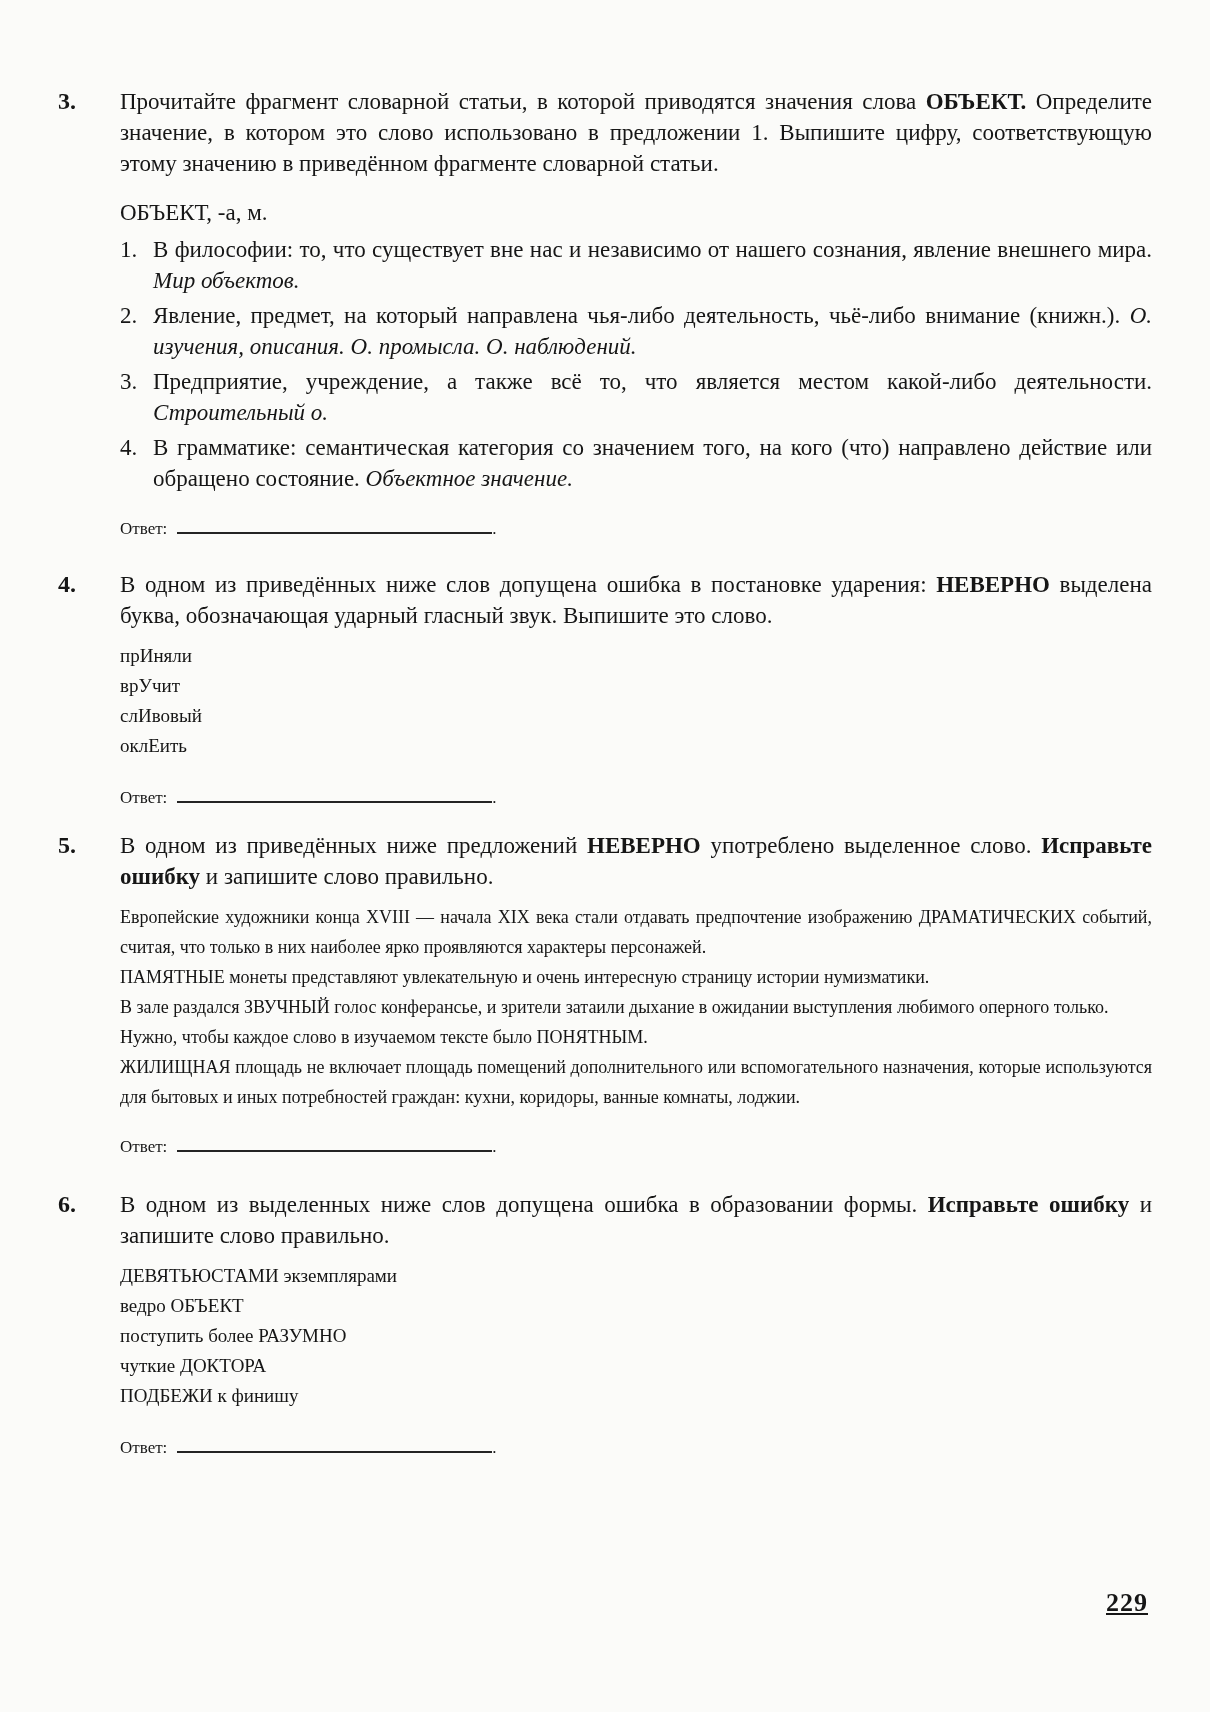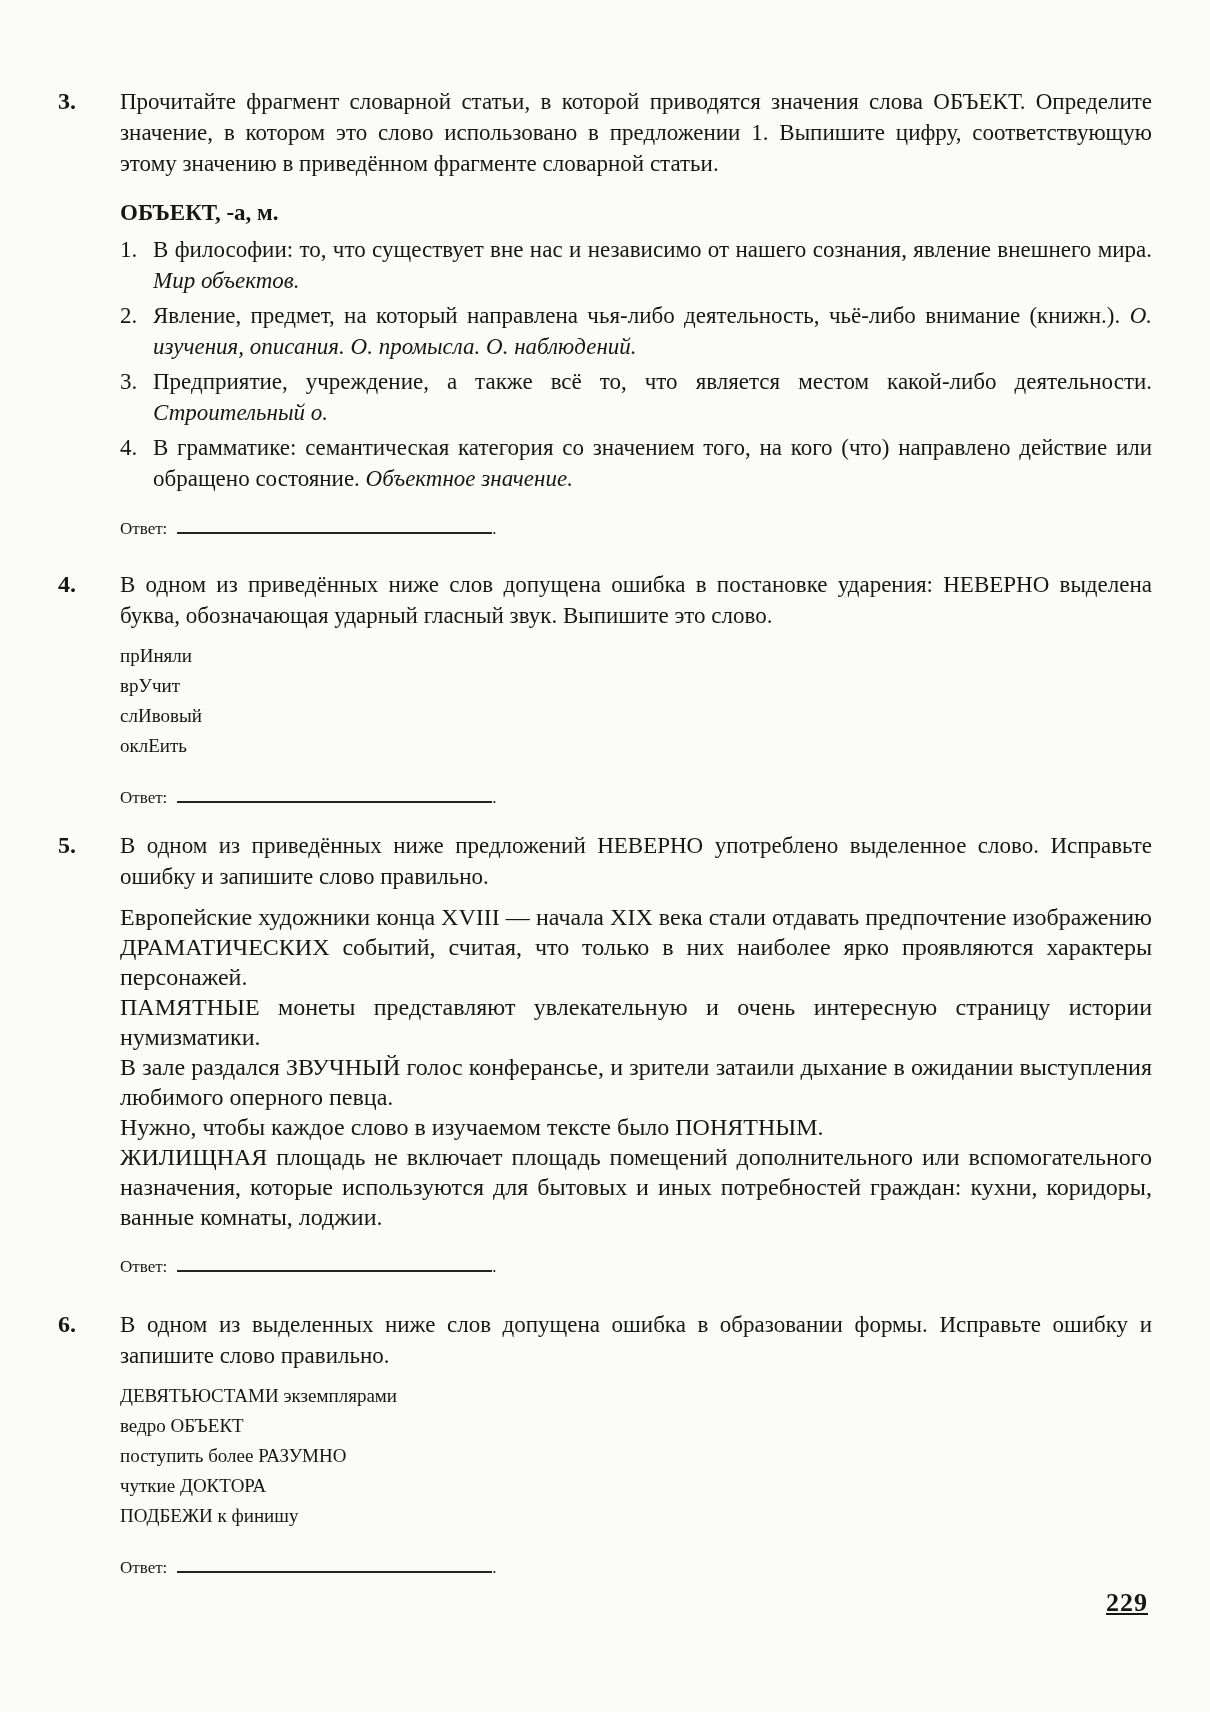--- a/index.html
+++ b/index.html
@@ -16,30 +16,30 @@
     padding: 86px 58px 0 58px;
     box-sizing: border-box;
   }
   .task { display: flex; }
   .task-num {
     width: 62px; flex: none;
     font-weight: 700; font-size: 24px; line-height: 31px;
   }
   .task-body { width: 1032px; flex: none; }
   .intro { text-align: justify; font-size: 23px; line-height: 31px; }
-  .seg-b, .b { font-weight: 400; }
+  .seg-b, .b { font-weight: 700; }
   .seg-i, .i { font-style: italic; }
-  .dict-header { margin-top: 18px; font-weight: 700; font-size: 23px; line-height: 31px; }
+  .dict-header { margin-top: 18px; font-weight: 400; font-size: 23px; line-height: 31px; }
   .defs { margin-top: 6px; }
   .def { display: flex; margin-top: 4px; font-size: 23px; line-height: 31px; }
   .def-num { width: 33px; flex: none; }
   .def-body { flex: 1; text-align: justify; }
   .word-list { margin-top: 10px; font-size: 19px; }
   .word-list .word-line { line-height: 30px; }
-  .sentences { margin-top: 10px; font-size: 24px; }
+  .sentences { margin-top: 10px; font-size: 18px; }
   .sentences .sentence-line { line-height: 30px; text-align: justify; }
   .answer-line { margin-top: 16px; font-size: 17px; line-height: 32px; white-space: nowrap; }
   .answer-blank {
     display: inline-block; width: 315px; height: 22px;
     border-bottom: 2px solid #242424;
     margin-left: 10px; vertical-align: baseline;
   }
   .mt-t4 { margin-top: 24px; }
   .mt-t5 { margin-top: 16px; }
   .mt-t6 { margin-top: 26px; }
@@ -99,21 +99,21 @@
     </div>
   </div>
 
   <div class="task mt-t5">
     <div class="task-num">5.</div>
     <div class="task-body">
       <div class="intro"><span>В одном из приведённых ниже предложений </span><span class="seg-b">НЕВЕРНО</span><span> употреблено выделенное слово. </span><span class="seg-b">Исправьте ошибку</span><span> и запишите слово правильно.</span></div>
       <div class="sentences">
           <div class="sentence-line">Европейские художники конца XVIII — начала XIX века стали отдавать предпочтение изображению ДРАМАТИЧЕСКИХ событий, считая, что только в них наиболее ярко проявляются характеры персонажей.</div>
           <div class="sentence-line">ПАМЯТНЫЕ монеты представляют увлекательную и очень интересную страницу истории нумизматики.</div>
-          <div class="sentence-line">В зале раздался ЗВУЧНЫЙ голос конферансье, и зрители затаили дыхание в ожидании выступления любимого оперного певца.</div>
+          <div class="sentence-line">В зале раздался ЗВУЧНЫЙ голос конферансье, и зрители затаили дыхание в ожидании выступления любимого оперного только.</div>
           <div class="sentence-line">Нужно, чтобы каждое слово в изучаемом тексте было ПОНЯТНЫМ.</div>
           <div class="sentence-line">ЖИЛИЩНАЯ площадь не включает площадь помещений дополнительного или вспомогательного назначения, которые используются для бытовых и иных потребностей граждан: кухни, коридоры, ванные комнаты, лоджии.</div>
         </div>
       <div class="answer-line">
         <span>Ответ:</span><span class="answer-blank"></span><span>.</span>
       </div>
     </div>
   </div>
 
   <div class="task mt-t6">

